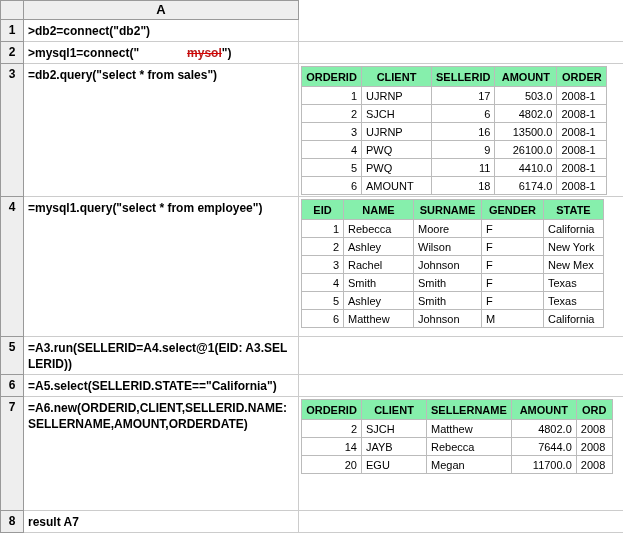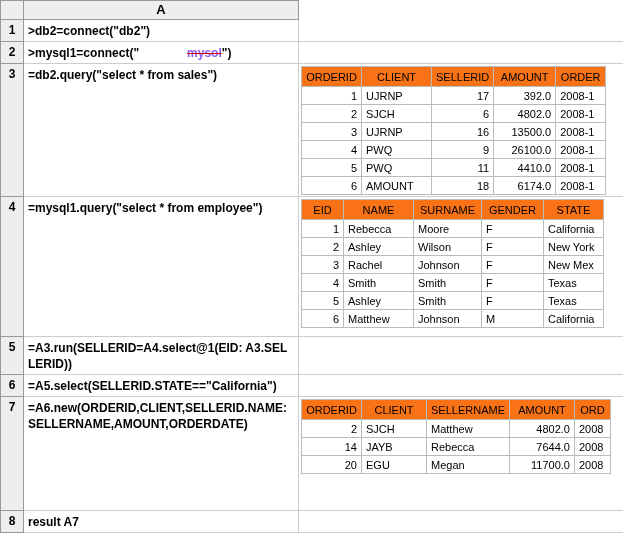--- a/index.html
+++ b/index.html
@@ -66,33 +66,33 @@
   .cell-b {
     flex: 1;
     border-bottom: 1px solid #ccc;
     padding: 2px 2px 0 2px;
     overflow: hidden;
     position: relative;
   }
   .strike {
     text-decoration: line-through;
     text-decoration-color: #d00;
-    color: #8b5cf6;
+    color: #b91c1c;
     padding-left: 48px;
   }
   .data-table {
     border-collapse: collapse;
     font-size: 11px;
     table-layout: fixed;
   }
   .data-table th {
-    background: #f97316;
+    background: #86efac;
     border: 1px solid #bbb;
     padding: 0 4px;
-    font-weight: normal;
+    font-weight: bold;
     text-align: center;
     height: 20px;
     white-space: nowrap;
     overflow: hidden;
   }
   .data-table td {
     border: 1px solid #bbb;
     padding: 2px 4px;
     height: 18px;
     white-space: nowrap;
@@ -139,21 +139,21 @@
               <th style="width: 62px;">SELLERID</th>
               <th style="width: 62px;">AMOUNT</th>
               <th style="width: 50px; margin-left: 44px;">ORDER</th>
             </tr>
           </thead>
           <tbody>
             <tr>
               <td class="num">1</td>
               <td class="txt">UJRNP</td>
               <td class="num">17</td>
-              <td class="num">392.0</td>
+              <td class="num">503.0</td>
               <td class="txt">2008-1</td>
             </tr>
             <tr>
               <td class="num">2</td>
               <td class="txt">SJCH</td>
               <td class="num">6</td>
               <td class="num">4802.0</td>
               <td class="txt">2008-1</td>
             </tr>
             <tr>

